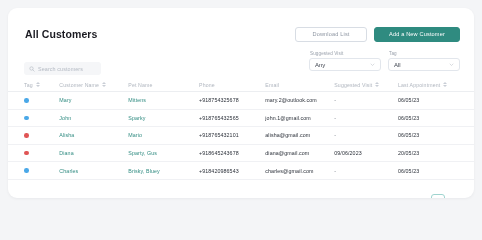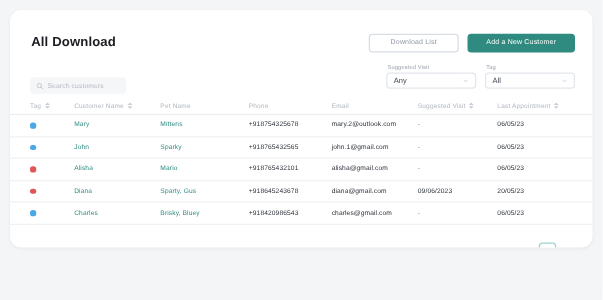--- a/index.html
+++ b/index.html
@@ -241,21 +241,21 @@
     background: #ffffff;
     cursor: pointer;
   }
 </style>
 </head>
 <body>
 
 <div class="app">
   <div class="card">
 
-    <div class="page-title">All Download</div>
+    <div class="page-title">All Customers</div>
 
     <div class="header-actions">
       <div class="btn btn-outline">Download List</div>
       <div class="btn btn-primary">Add a New Customer</div>
     </div>
 
     <div class="filters">
       <div class="filter">
         <div class="filter-label">Suggested Visit</div>
         <div class="select">

